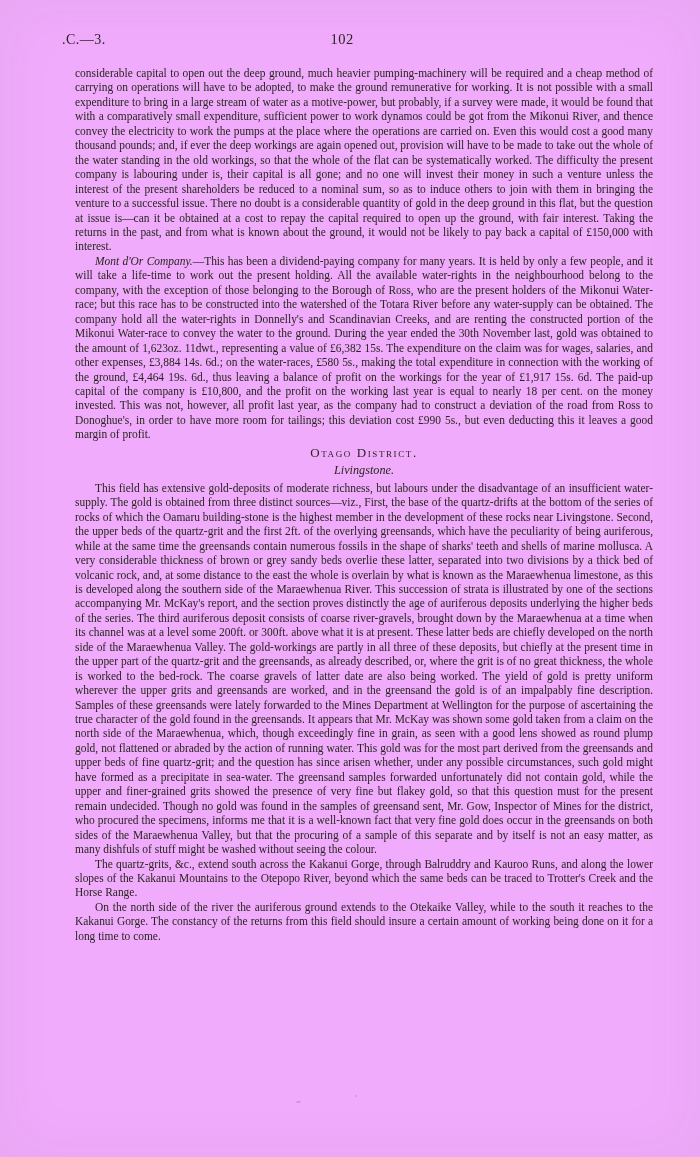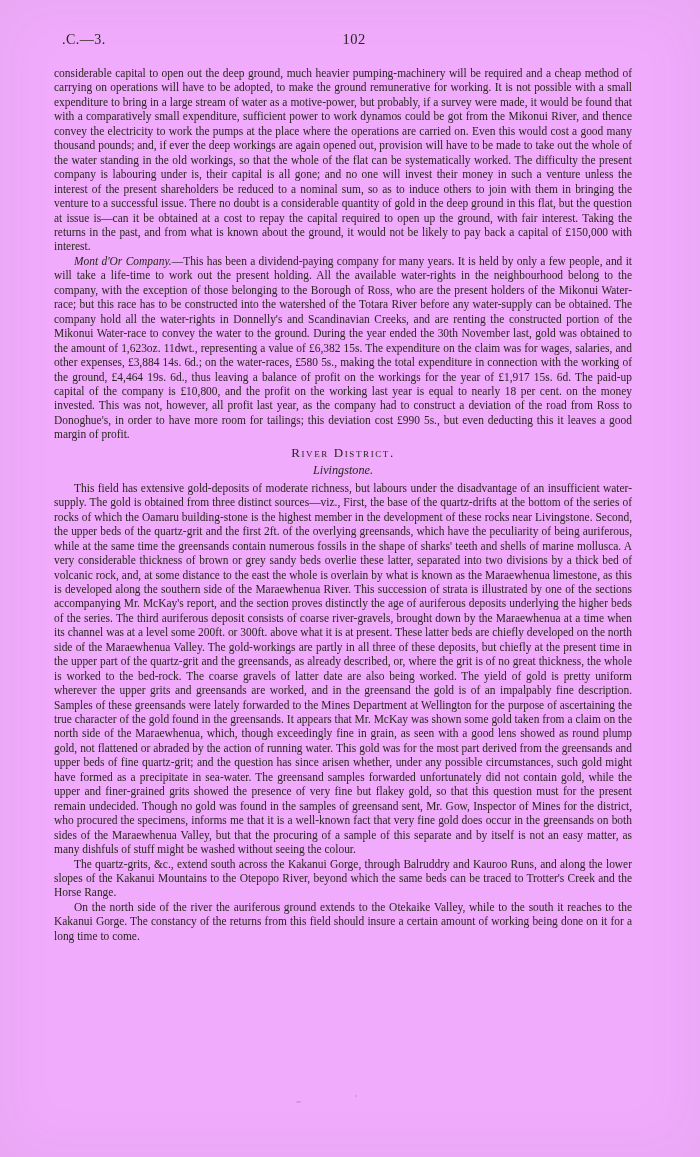--- a/index.html
+++ b/index.html
@@ -21,26 +21,25 @@
     letter-spacing: 0.5px;
   }
   .hdr-num {
     position: absolute;
     top: 31px;
     left: 0;
     width: 684px;
     text-align: center;
     font-size: 14.5px;
     letter-spacing: 0.5px;
-    padding-left: 12px;
   }
   .content {
     position: absolute;
     top: 66px;
-    left: 54px;
+    left: 75px;
     width: 578px;
     font-size: 11.45px;
     line-height: 14.45px;
     text-align: justify;
   }
   .content p {
     margin: 0;
     text-indent: 20px;
   }
   .content p.no-indent { text-indent: 0; }
@@ -78,21 +77,21 @@
   <div class="hdr-left">.C.—3.</div>
 
   <div class="hdr-num">102</div>
 
   <div class="content">
 
     <p class="no-indent">considerable capital to open out the deep ground, much heavier pumping-machinery will be required and a cheap method of carrying on operations will have to be adopted, to make the ground remunerative for working.  It is not possible with a small expenditure to bring in a large stream of water as a motive-power, but probably, if a survey were made, it would be found that with a comparatively small expenditure, sufficient power to work dynamos could be got from the Mikonui River, and thence convey the electricity to work the pumps at the place where the operations are carried on.  Even this would cost a good many thousand pounds; and, if ever the deep workings are again opened out, provision will have to be made to take out the whole of the water standing in the old workings, so that the whole of the flat can be systematically worked.  The difficulty the present company is labouring under is, their capital is all gone; and no one will invest their money in such a venture unless the interest of the present shareholders be reduced to a nominal sum, so as to induce others to join with them in bringing the venture to a successful issue.  There no doubt is a considerable quantity of gold in the deep ground in this flat, but the question at issue is—can it be obtained at a cost to repay the capital required to open up the ground, with fair interest.  Taking the returns in the past, and from what is known about the ground, it would not be likely to pay back a capital of £150,000 with interest.</p>
 
     <p><span class="italic-lead">Mont d'Or Company.</span><span>—This has been a dividend-paying company for many years.  It is held by only a few people, and it will take a life-time to work out the present holding.  All the available water-rights in the neighbourhood belong to the company, with the exception of those belonging to the Borough of Ross, who are the present holders of the Mikonui Water-race; but this race has to be constructed into the watershed of the Totara River before any water-supply can be obtained.  The company hold all the water-rights in Donnelly's and Scandinavian Creeks, and are renting the constructed portion of the Mikonui Water-race to convey the water to the ground.  During the year ended the 30th November last, gold was obtained to the amount of 1,623oz. 11dwt., representing a value of £6,382 15s.  The expenditure on the claim was for wages, salaries, and other expenses, £3,884 14s. 6d.; on the water-races, £580 5s., making the total expenditure in connection with the working of the ground, £4,464 19s. 6d., thus leaving a balance of profit on the workings for the year of £1,917 15s. 6d.  The paid-up capital of the company is £10,800, and the profit on the working last year is equal to nearly 18 per cent. on the money invested.  This was not, however, all profit last year, as the company had to construct a deviation of the road from Ross to Donoghue's, in order to have more room for tailings; this deviation cost £990 5s., but even deducting this it leaves a good margin of profit.</span></p>
 
-    <h3 class="heading-sc">River District.</h3>
+    <h3 class="heading-sc">Otago District.</h3>
 
     <h4 class="heading-italic">Livingstone.</h4>
 
     <p>This field has extensive gold-deposits of moderate richness, but labours under the disadvantage of an insufficient water-supply.  The gold is obtained from three distinct sources—viz., First, the base of the quartz-drifts at the bottom of the series of rocks of which the Oamaru building-stone is the highest member in the development of these rocks near Livingstone.  Second, the upper beds of the quartz-grit and the first 2ft. of the overlying greensands, which have the peculiarity of being auriferous, while at the same time the greensands contain numerous fossils in the shape of sharks' teeth and shells of marine mollusca.  A very considerable thickness of brown or grey sandy beds overlie these latter, separated into two divisions by a thick bed of volcanic rock, and, at some distance to the east the whole is overlain by what is known as the Maraewhenua limestone, as this is developed along the southern side of the Maraewhenua River.  This succession of strata is illustrated by one of the sections accompanying Mr. McKay's report, and the section proves distinctly the age of auriferous deposits underlying the higher beds of the series.  The third auriferous deposit consists of coarse river-gravels, brought down by the Maraewhenua at a time when its channel was at a level some 200ft. or 300ft. above what it is at present.  These latter beds are chiefly developed on the north side of the Maraewhenua Valley.  The gold-workings are partly in all three of these deposits, but chiefly at the present time in the upper part of the quartz-grit and the greensands, as already described, or, where the grit is of no great thickness, the whole is worked to the bed-rock.  The coarse gravels of latter date are also being worked.  The yield of gold is pretty uniform wherever the upper grits and greensands are worked, and in the greensand the gold is of an impalpably fine description.  Samples of these greensands were lately forwarded to the Mines Department at Wellington for the purpose of ascertaining the true character of the gold found in the greensands.  It appears that Mr. McKay was shown some gold taken from a claim on the north side of the Maraewhenua, which, though exceedingly fine in grain, as seen with a good lens showed as round plump gold, not flattened or abraded by the action of running water.  This gold was for the most part derived from the greensands and upper beds of fine quartz-grit; and the question has since arisen whether, under any possible circumstances, such gold might have formed as a precipitate in sea-water.  The greensand samples forwarded unfortunately did not contain gold, while the upper and finer-grained grits showed the presence of very fine but flakey gold, so that this question must for the present remain undecided.  Though no gold was found in the samples of greensand sent, Mr. Gow, Inspector of Mines for the district, who procured the specimens, informs me that it is a well-known fact that very fine gold does occur in the greensands on both sides of the Maraewhenua Valley, but that the procuring of a sample of this separate and by itself is not an easy matter, as many dishfuls of stuff might be washed without seeing the colour.</p>
 
     <p>The quartz-grits, &amp;c., extend south across the Kakanui Gorge, through Balruddry and Kauroo Runs, and along the lower slopes of the Kakanui Mountains to the Otepopo River, beyond which the same beds can be traced to Trotter's Creek and the Horse Range.</p>
 
     <p>On the north side of the river the auriferous ground extends to the Otekaike Valley, while to the south it reaches to the Kakanui Gorge.  The constancy of the returns from this field should insure a certain amount of working being done on it for a long time to come.</p>
 
   </div>

